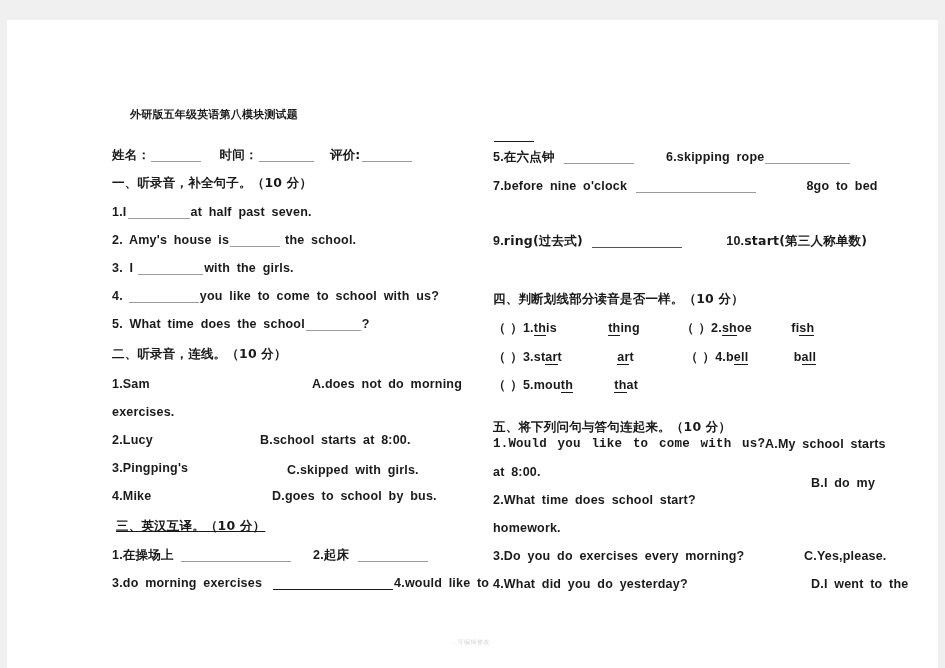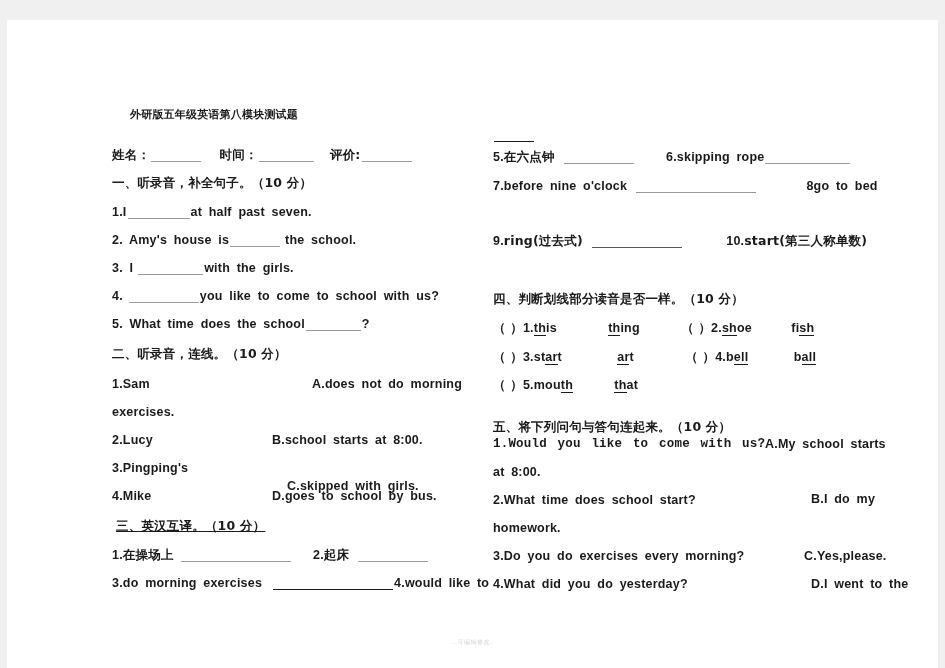--- a/index.html
+++ b/index.html
@@ -160,24 +160,24 @@
       <span class="ws">5. What time does the school</span><span class="blank b55"></span><span>?</span>
     </div>
 
     <div class="ln sec-head" style="left:0px; top:327px;">二、听录音，连线。（10 分）</div>
 
     <div class="ln" style="left:0px; top:357px;">1.Sam</div>
     <div class="ln ws" style="left:200px; top:357px;">A.does not do morning</div>
     <div class="ln" style="left:0px; top:385px;">exercises.</div>
 
     <div class="ln" style="left:0px; top:413px;">2.Lucy</div>
-    <div class="ln ws" style="left:160px; top:413px;">B.school starts at 8:00.</div>
+    <div class="ln ws" style="left:148px; top:413px;">B.school starts at 8:00.</div>
 
     <div class="ln" style="left:0px; top:441px;">3.Pingping's</div>
-    <div class="ln ws" style="left:175px; top:459px;">C.skipped with girls.</div>
+    <div class="ln ws" style="left:175px; top:443px;">C.skipped with girls.</div>
 
     <div class="ln" style="left:0px; top:469px;">4.Mike</div>
     <div class="ln ws" style="left:160px; top:469px;">D.goes to school by bus.</div>
 
     <div class="ln sec-head" style="left:4px; top:499px;text-decoration:underline;">三、英汉互译。（10 分）</div>
 
     <div class="ln" style="left:0px; top:528px;">
       <span>1.</span><span class="cn">在操场上</span><span style="display:inline-block;width:6px"></span><span class="blank b110"></span>
       <span style="display:inline-block;width:14px"></span>
       <span>2.</span><span class="cn">起床</span><span style="display:inline-block;width:8px"></span><span class="blank b70"></span>
@@ -241,21 +241,21 @@
       <span class="u">th</span><span>at</span>
     </div>
 
     <div class="ln sec-head" style="left:0px; top:400px;">五、将下列问句与答句连起来。（10 分）</div>
 
     <div class="ln ws" style="left:0px; top:417px;font-family:Liberation Mono, monospace;">1.Would you like to come with us?</div>
     <div class="ln ws" style="left:272px; top:417px;">A.My school starts</div>
     <div class="ln ws" style="left:0px; top:445px;">at 8:00.</div>
 
     <div class="ln ws" style="left:0px; top:473px;">2.What time does school start?</div>
-    <div class="ln ws" style="left:318px; top:472px;">B.I do my</div>
+    <div class="ln ws" style="left:318px; top:456px;">B.I do my</div>
     <div class="ln" style="left:0px; top:501px;">homework.</div>
 
     <div class="ln ws" style="left:0px; top:529px;">3.Do you do exercises every morning?</div>
     <div class="ln" style="left:311px; top:529px;">C.Yes,please.</div>
 
     <div class="ln ws" style="left:0px; top:557px;">4.What did you do yesterday?</div>
     <div class="ln ws" style="left:318px; top:557px;">D.I went to the</div>
 
   </div>
 

